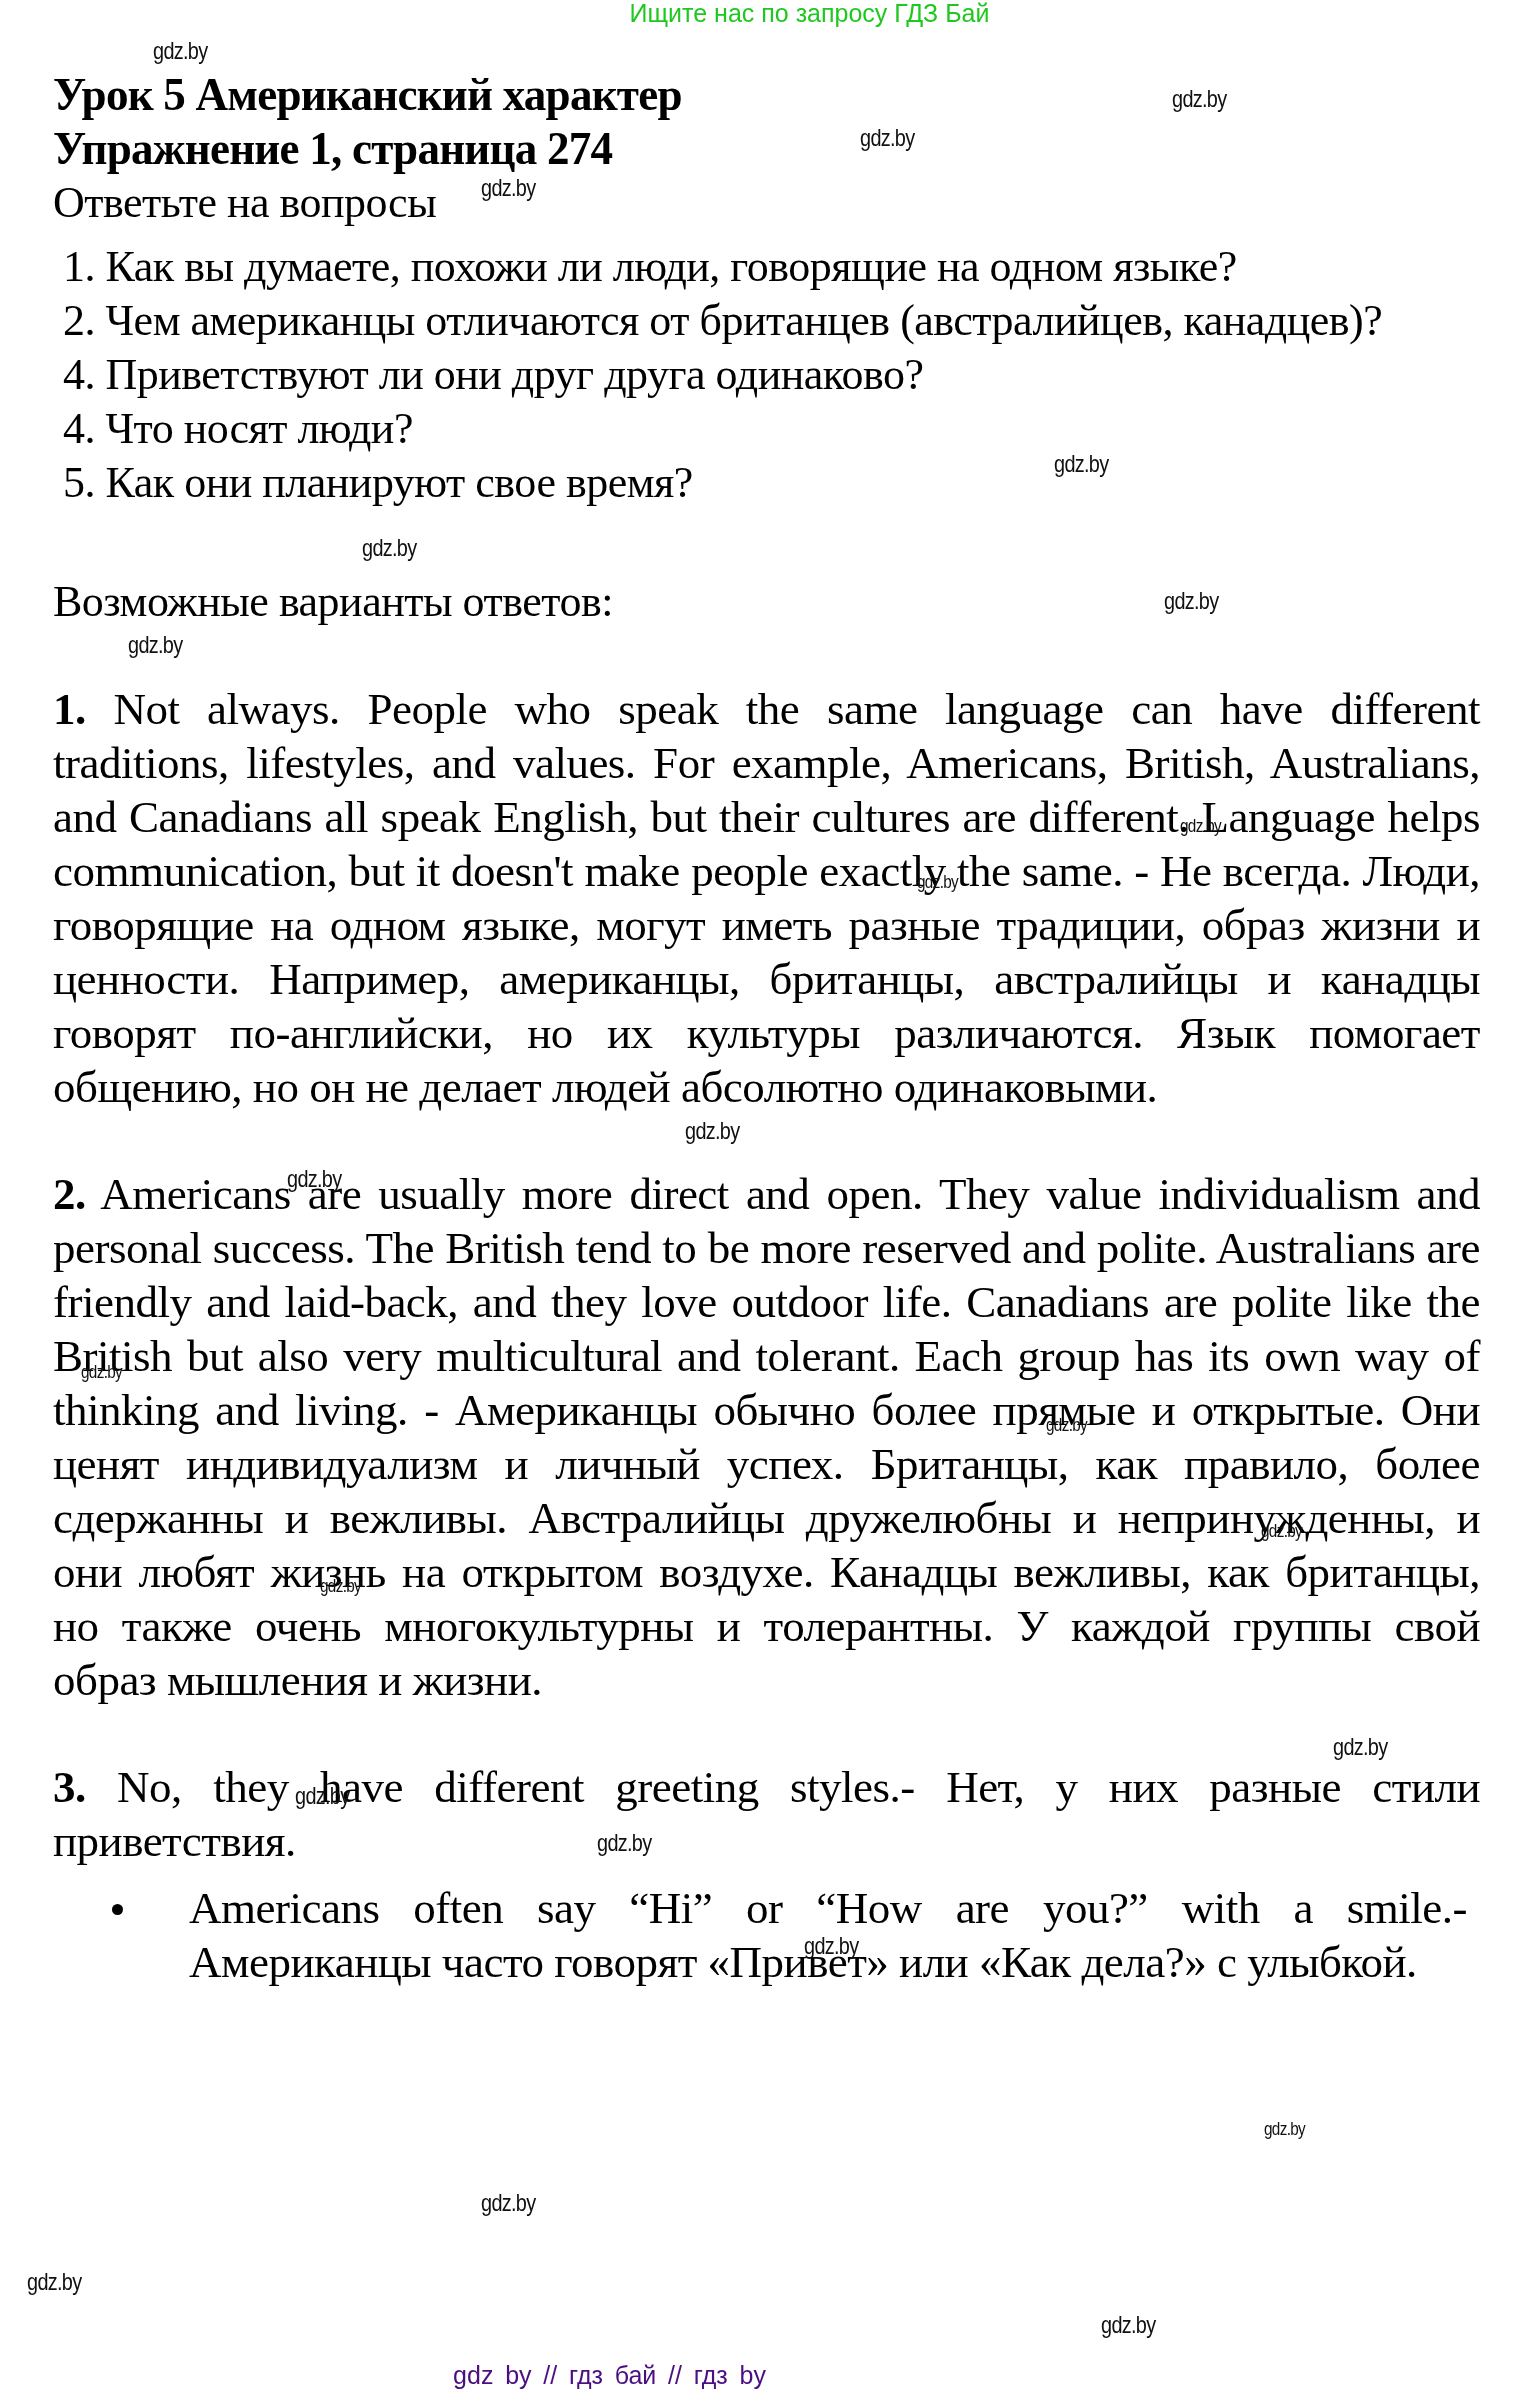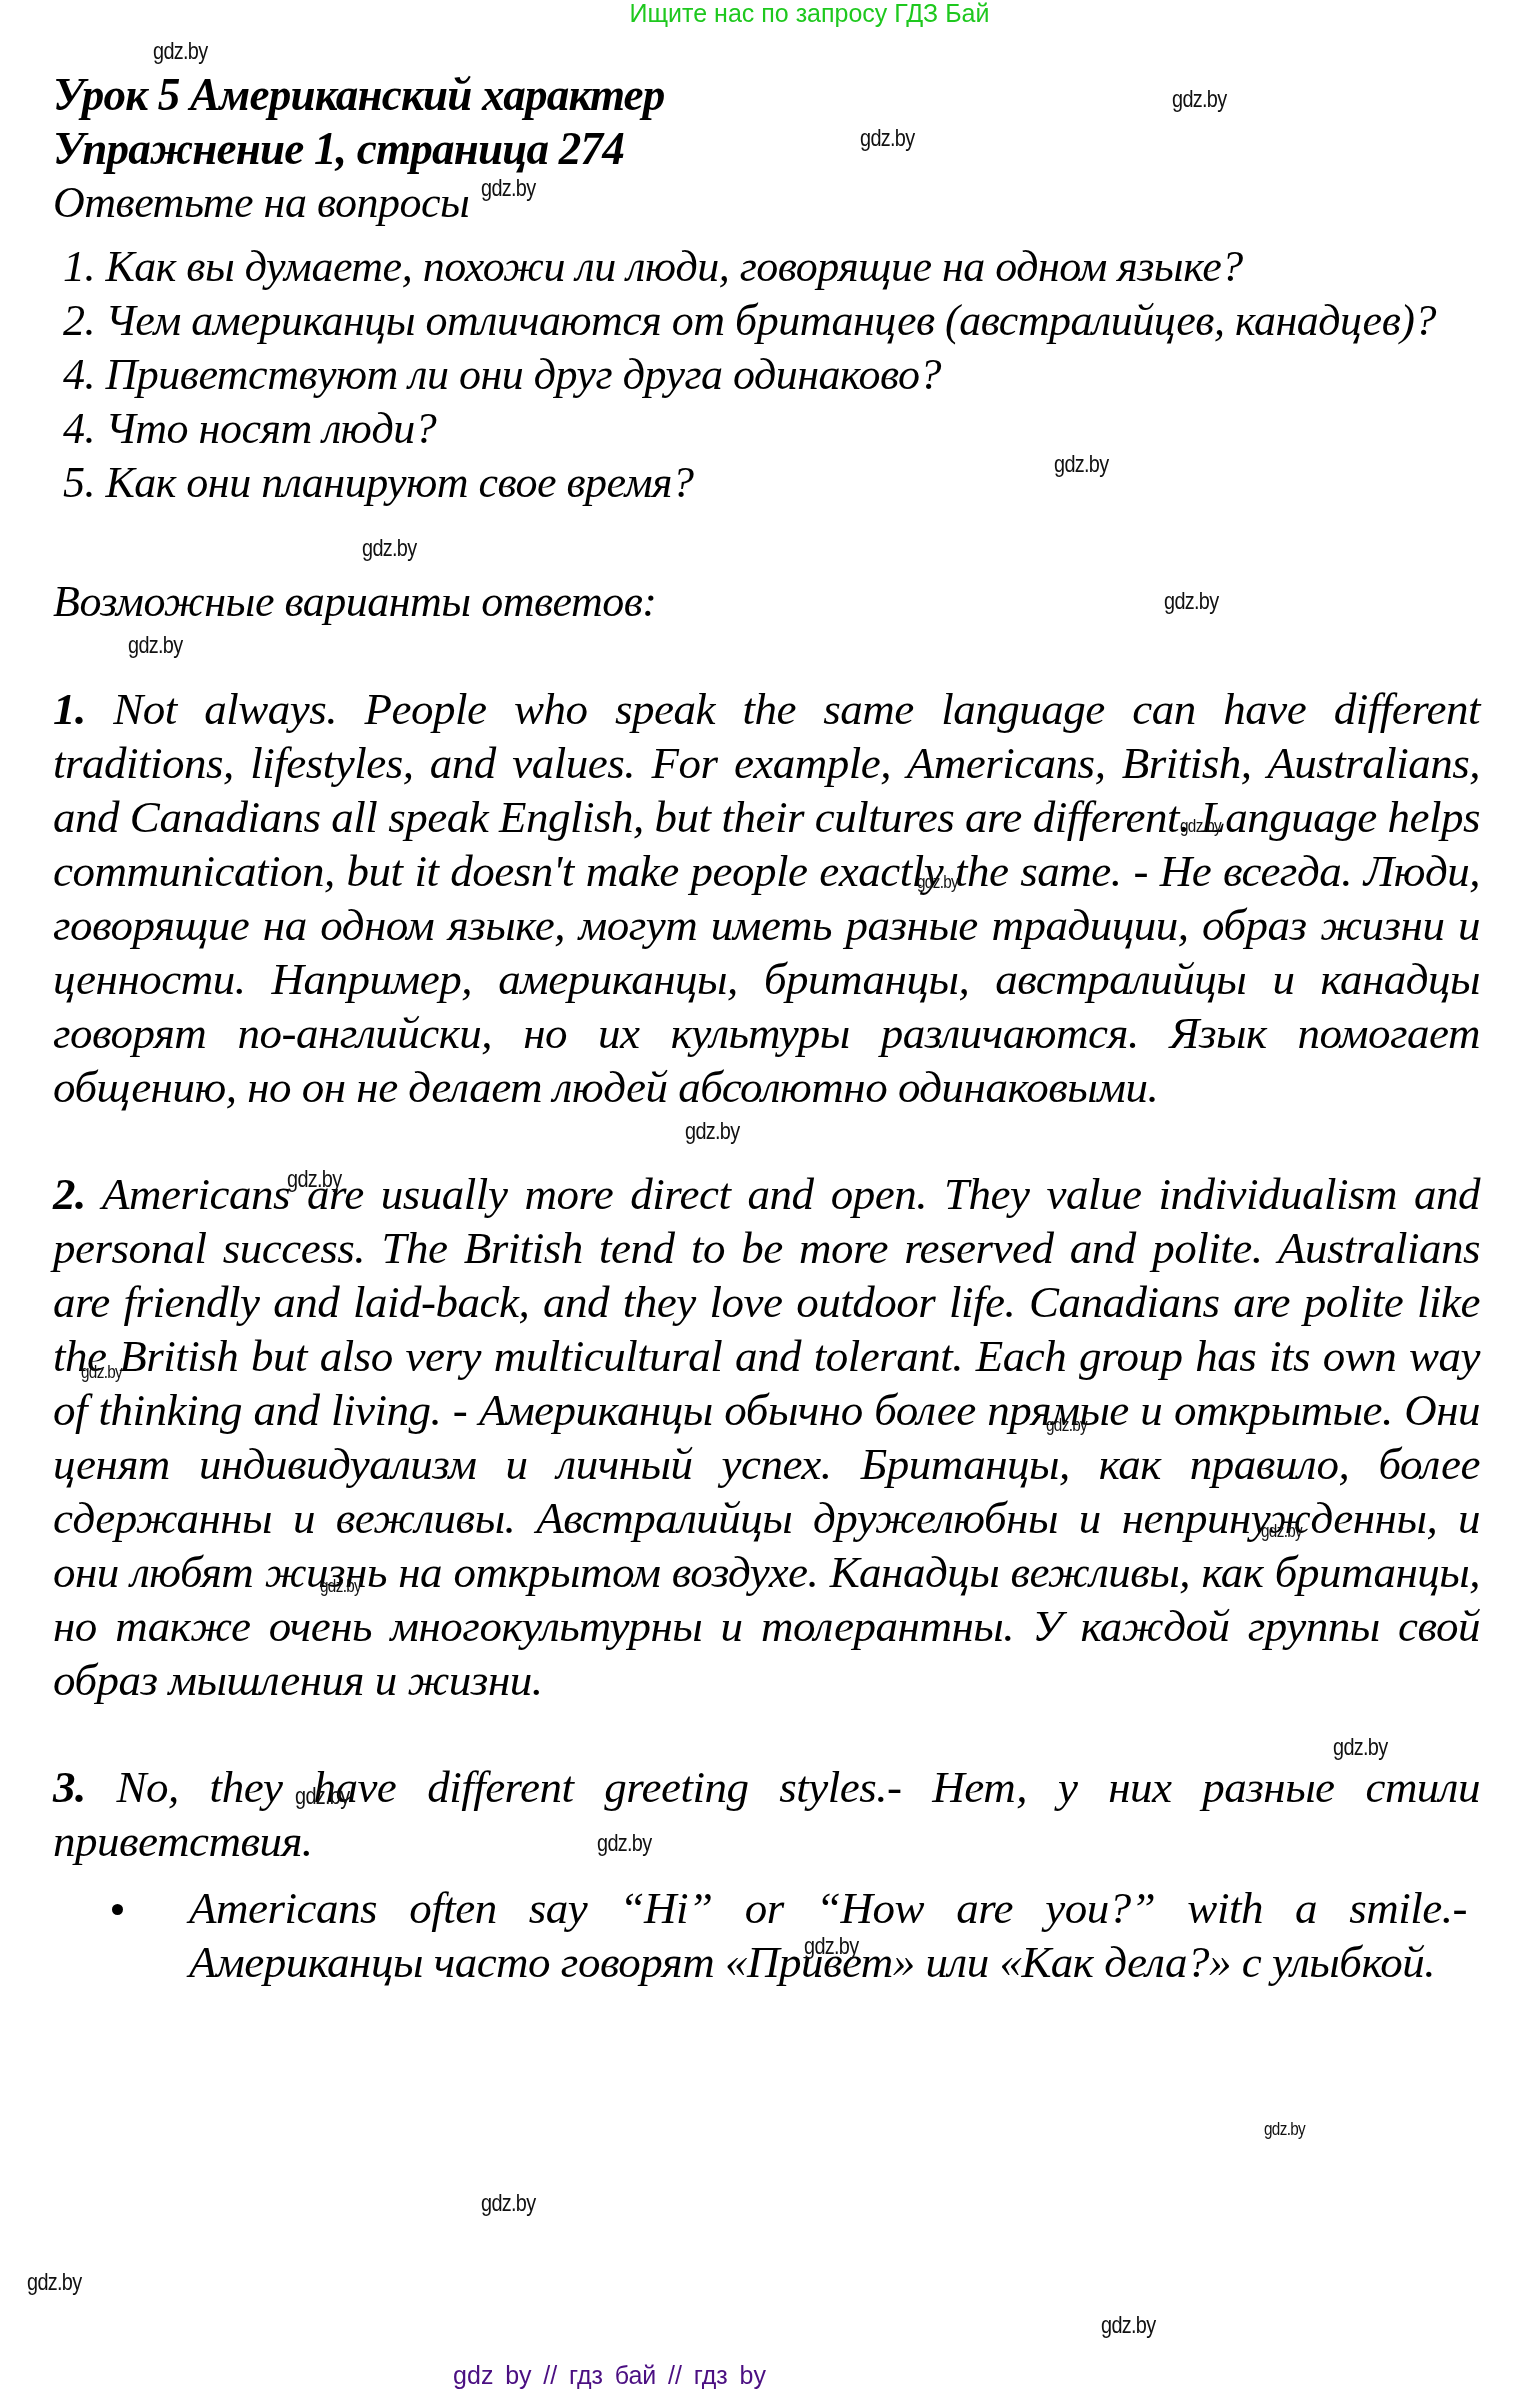--- a/index.html
+++ b/index.html
@@ -37,21 +37,20 @@
     font-size: 25px;
     line-height: 32px;
     color: #4b0f82;
     word-spacing: 4.8px;
   }
   .content {
     position: absolute;
     left: 53px;
     top: 68px;
     width: 1427px;
-    font-style: italic;
   }
   .heading {
     font-weight: bold;
     font-size: 46px;
     line-height: 54px;
     margin: 0;
     letter-spacing: -0.8px;
     transform: scaleX(0.98);
     transform-origin: left;
   }

